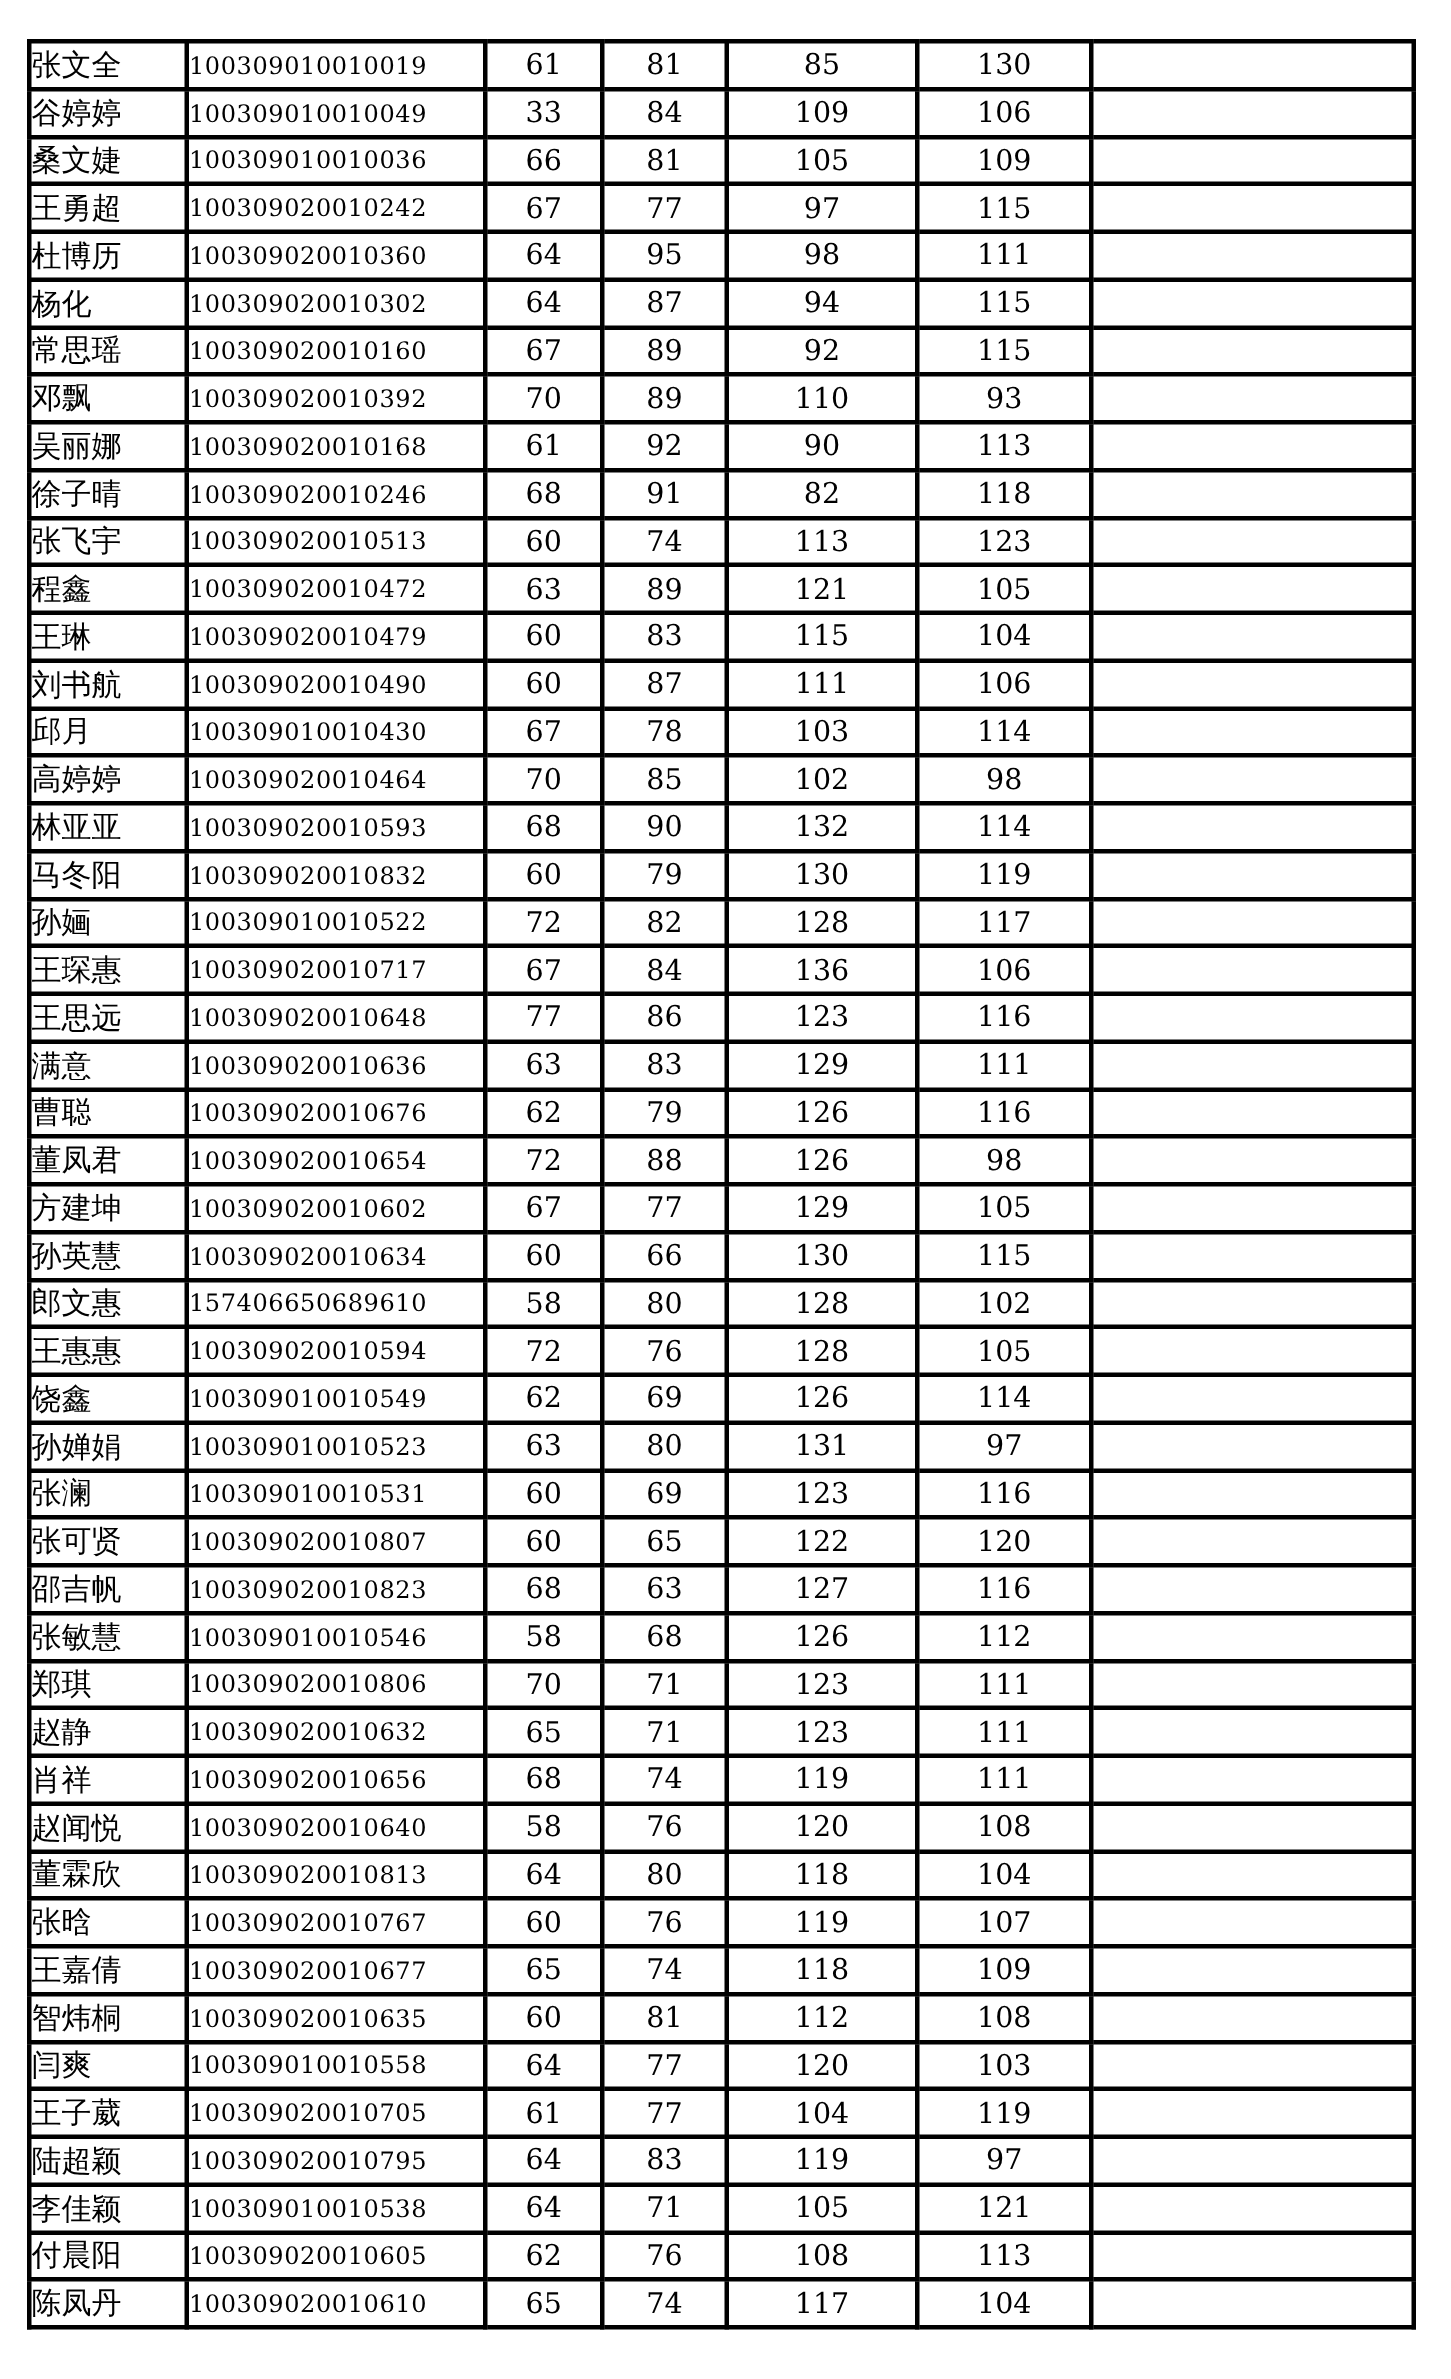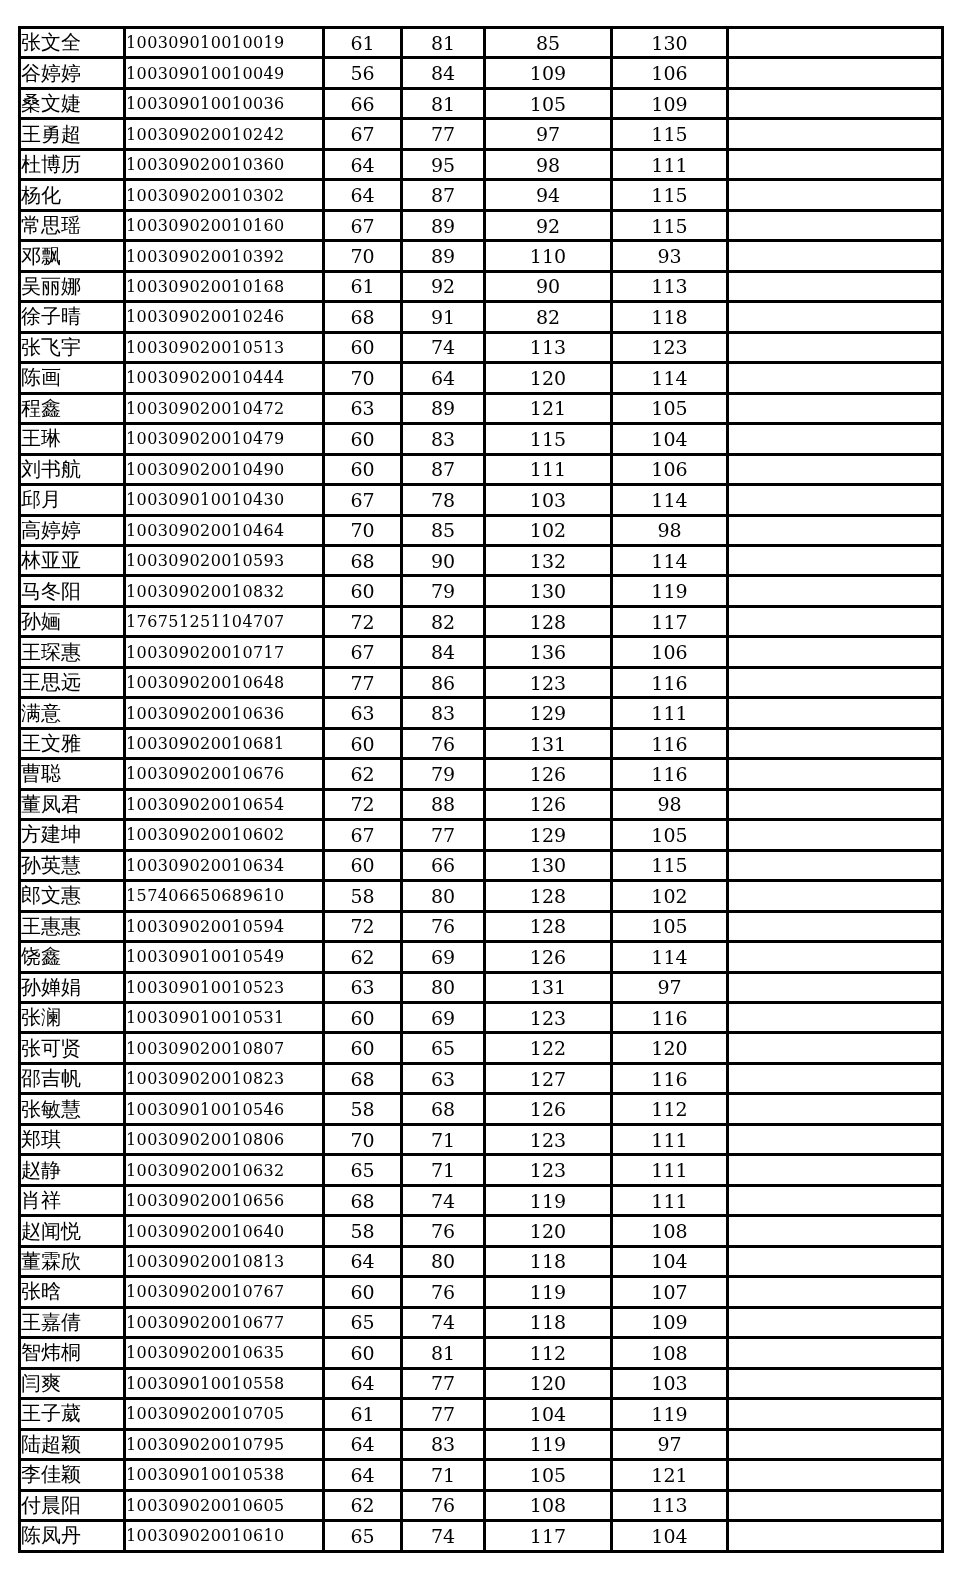--- a/index.html
+++ b/index.html
@@ -74,21 +74,21 @@
           <td class="c-id">100309010010019</td>
           <td class="c-score">61</td>
           <td class="c-score">81</td>
           <td class="c-score">85</td>
           <td class="c-score">130</td>
           <td class="c-blank"></td>
         </tr>
         <tr>
           <td class="c-name">谷婷婷</td>
           <td class="c-id">100309010010049</td>
-          <td class="c-score">56</td>
+          <td class="c-score">33</td>
           <td class="c-score">84</td>
           <td class="c-score">109</td>
           <td class="c-score">106</td>
           <td class="c-blank"></td>
         </tr>
         <tr>
           <td class="c-name">桑文婕</td>
           <td class="c-id">100309010010036</td>
           <td class="c-score">66</td>
           <td class="c-score">81</td>
@@ -162,29 +162,20 @@
         <tr>
           <td class="c-name">张飞宇</td>
           <td class="c-id">100309020010513</td>
           <td class="c-score">60</td>
           <td class="c-score">74</td>
           <td class="c-score">113</td>
           <td class="c-score">123</td>
           <td class="c-blank"></td>
         </tr>
         <tr>
-          <td class="c-name">陈画</td>
-          <td class="c-id">100309020010444</td>
-          <td class="c-score">70</td>
-          <td class="c-score">64</td>
-          <td class="c-score">120</td>
-          <td class="c-score">114</td>
-          <td class="c-blank"></td>
-        </tr>
-        <tr>
           <td class="c-name">程鑫</td>
           <td class="c-id">100309020010472</td>
           <td class="c-score">63</td>
           <td class="c-score">89</td>
           <td class="c-score">121</td>
           <td class="c-score">105</td>
           <td class="c-blank"></td>
         </tr>
         <tr>
           <td class="c-name">王琳</td>
@@ -235,21 +226,21 @@
           <td class="c-name">马冬阳</td>
           <td class="c-id">100309020010832</td>
           <td class="c-score">60</td>
           <td class="c-score">79</td>
           <td class="c-score">130</td>
           <td class="c-score">119</td>
           <td class="c-blank"></td>
         </tr>
         <tr>
           <td class="c-name">孙婳</td>
-          <td class="c-id">176751251104707</td>
+          <td class="c-id">100309010010522</td>
           <td class="c-score">72</td>
           <td class="c-score">82</td>
           <td class="c-score">128</td>
           <td class="c-score">117</td>
           <td class="c-blank"></td>
         </tr>
         <tr>
           <td class="c-name">王琛惠</td>
           <td class="c-id">100309020010717</td>
           <td class="c-score">67</td>
@@ -270,29 +261,20 @@
         <tr>
           <td class="c-name">满意</td>
           <td class="c-id">100309020010636</td>
           <td class="c-score">63</td>
           <td class="c-score">83</td>
           <td class="c-score">129</td>
           <td class="c-score">111</td>
           <td class="c-blank"></td>
         </tr>
         <tr>
-          <td class="c-name">王文雅</td>
-          <td class="c-id">100309020010681</td>
-          <td class="c-score">60</td>
-          <td class="c-score">76</td>
-          <td class="c-score">131</td>
-          <td class="c-score">116</td>
-          <td class="c-blank"></td>
-        </tr>
-        <tr>
           <td class="c-name">曹聪</td>
           <td class="c-id">100309020010676</td>
           <td class="c-score">62</td>
           <td class="c-score">79</td>
           <td class="c-score">126</td>
           <td class="c-score">116</td>
           <td class="c-blank"></td>
         </tr>
         <tr>
           <td class="c-name">董凤君</td>

